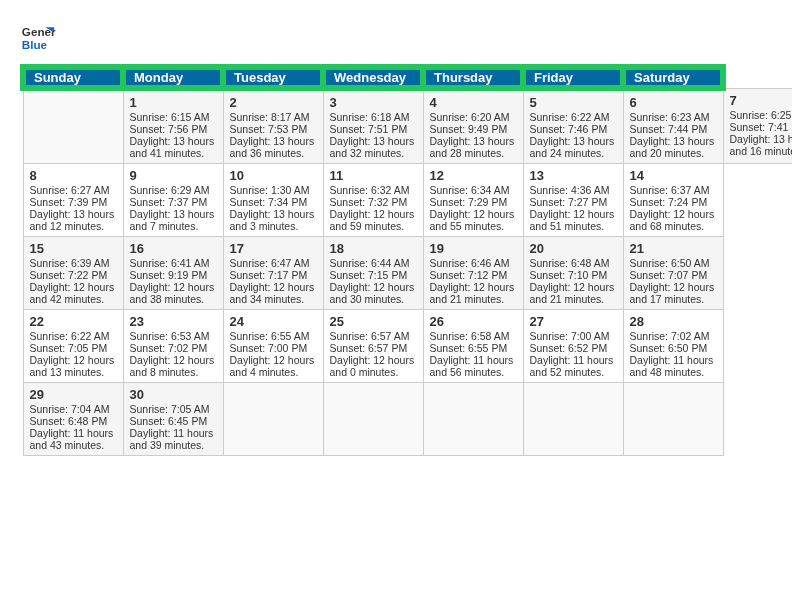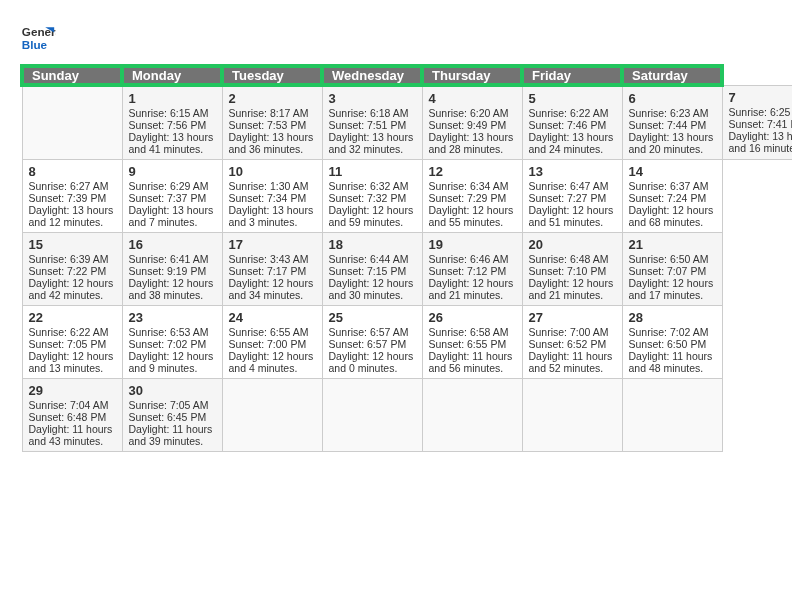--- a/index.html
+++ b/index.html
@@ -38,27 +38,27 @@
       font-size: 16px;
       color: #333;
       margin-top: 2px;
     }
     table {
       width: 100%;
       border-collapse: collapse;
       margin-top: 8px;
     }
     thead tr th {
-      background-color: #737373;
+      background-color: #0369a1;
       color: #fff;
       font-size: 13px;
       font-weight: bold;
       padding: 0 8px;
       text-align: left;
-      border: 4px solid #22c55e;
+      border: 6px solid #22c55e;
     }
     tbody tr td {
       vertical-align: top;
       border: 1px solid #ccc;
       padding: 4px 6px;
       font-size: 10.5px;
       color: #333;
       min-width: 100px;
       background: #fff;
     }
@@ -121,35 +121,35 @@
         <td><span class="day-num">5</span><span>Sunrise: 6:22 AM</span><br><span>Sunset: 7:46 PM</span><br><span>Daylight: 13 hours and 24 minutes.</span></td>
         <td><span class="day-num">6</span><span>Sunrise: 6:23 AM</span><br><span>Sunset: 7:44 PM</span><br><span>Daylight: 13 hours and 20 minutes.</span></td>
         <td><span class="day-num">7</span><span>Sunrise: 6:25 AM</span><br><span>Sunset: 7:41 PM</span><br><span>Daylight: 13 hours and 16 minutes.</span></td>
       </tr>
       <tr>
         <td><span class="day-num">8</span><span>Sunrise: 6:27 AM</span><br><span>Sunset: 7:39 PM</span><br><span>Daylight: 13 hours and 12 minutes.</span></td>
         <td><span class="day-num">9</span><span>Sunrise: 6:29 AM</span><br><span>Sunset: 7:37 PM</span><br><span>Daylight: 13 hours and 7 minutes.</span></td>
         <td><span class="day-num">10</span><span>Sunrise: 1:30 AM</span><br><span>Sunset: 7:34 PM</span><br><span>Daylight: 13 hours and 3 minutes.</span></td>
         <td><span class="day-num">11</span><span>Sunrise: 6:32 AM</span><br><span>Sunset: 7:32 PM</span><br><span>Daylight: 12 hours and 59 minutes.</span></td>
         <td><span class="day-num">12</span><span>Sunrise: 6:34 AM</span><br><span>Sunset: 7:29 PM</span><br><span>Daylight: 12 hours and 55 minutes.</span></td>
-        <td><span class="day-num">13</span><span>Sunrise: 6:47 AM</span><br><span>Sunset: 7:27 PM</span><br><span>Daylight: 12 hours and 51 minutes.</span></td>
+        <td><span class="day-num">13</span><span>Sunrise: 4:36 AM</span><br><span>Sunset: 7:27 PM</span><br><span>Daylight: 12 hours and 51 minutes.</span></td>
         <td><span class="day-num">14</span><span>Sunrise: 6:37 AM</span><br><span>Sunset: 7:24 PM</span><br><span>Daylight: 12 hours and 68 minutes.</span></td>
       </tr>
       <tr>
         <td><span class="day-num">15</span><span>Sunrise: 6:39 AM</span><br><span>Sunset: 7:22 PM</span><br><span>Daylight: 12 hours and 42 minutes.</span></td>
         <td><span class="day-num">16</span><span>Sunrise: 6:41 AM</span><br><span>Sunset: 9:19 PM</span><br><span>Daylight: 12 hours and 38 minutes.</span></td>
-        <td><span class="day-num">17</span><span>Sunrise: 3:43 AM</span><br><span>Sunset: 7:17 PM</span><br><span>Daylight: 12 hours and 34 minutes.</span></td>
+        <td><span class="day-num">17</span><span>Sunrise: 6:47 AM</span><br><span>Sunset: 7:17 PM</span><br><span>Daylight: 12 hours and 34 minutes.</span></td>
         <td><span class="day-num">18</span><span>Sunrise: 6:44 AM</span><br><span>Sunset: 7:15 PM</span><br><span>Daylight: 12 hours and 30 minutes.</span></td>
         <td><span class="day-num">19</span><span>Sunrise: 6:46 AM</span><br><span>Sunset: 7:12 PM</span><br><span>Daylight: 12 hours and 21 minutes.</span></td>
         <td><span class="day-num">20</span><span>Sunrise: 6:48 AM</span><br><span>Sunset: 7:10 PM</span><br><span>Daylight: 12 hours and 21 minutes.</span></td>
         <td><span class="day-num">21</span><span>Sunrise: 6:50 AM</span><br><span>Sunset: 7:07 PM</span><br><span>Daylight: 12 hours and 17 minutes.</span></td>
       </tr>
       <tr>
         <td><span class="day-num">22</span><span>Sunrise: 6:22 AM</span><br><span>Sunset: 7:05 PM</span><br><span>Daylight: 12 hours and 13 minutes.</span></td>
-        <td><span class="day-num">23</span><span>Sunrise: 6:53 AM</span><br><span>Sunset: 7:02 PM</span><br><span>Daylight: 12 hours and 9 minutes.</span></td>
+        <td><span class="day-num">23</span><span>Sunrise: 6:53 AM</span><br><span>Sunset: 7:02 PM</span><br><span>Daylight: 12 hours and 8 minutes.</span></td>
         <td><span class="day-num">24</span><span>Sunrise: 6:55 AM</span><br><span>Sunset: 7:00 PM</span><br><span>Daylight: 12 hours and 4 minutes.</span></td>
         <td><span class="day-num">25</span><span>Sunrise: 6:57 AM</span><br><span>Sunset: 6:57 PM</span><br><span>Daylight: 12 hours and 0 minutes.</span></td>
         <td><span class="day-num">26</span><span>Sunrise: 6:58 AM</span><br><span>Sunset: 6:55 PM</span><br><span>Daylight: 11 hours and 56 minutes.</span></td>
         <td><span class="day-num">27</span><span>Sunrise: 7:00 AM</span><br><span>Sunset: 6:52 PM</span><br><span>Daylight: 11 hours and 52 minutes.</span></td>
         <td><span class="day-num">28</span><span>Sunrise: 7:02 AM</span><br><span>Sunset: 6:50 PM</span><br><span>Daylight: 11 hours and 48 minutes.</span></td>
       </tr>
       <tr>
         <td><span class="day-num">29</span><span>Sunrise: 7:04 AM</span><br><span>Sunset: 6:48 PM</span><br><span>Daylight: 11 hours and 43 minutes.</span></td>
         <td><span class="day-num">30</span><span>Sunrise: 7:05 AM</span><br><span>Sunset: 6:45 PM</span><br><span>Daylight: 11 hours and 39 minutes.</span></td>
         <td class="empty-cell">&nbsp;</td>

